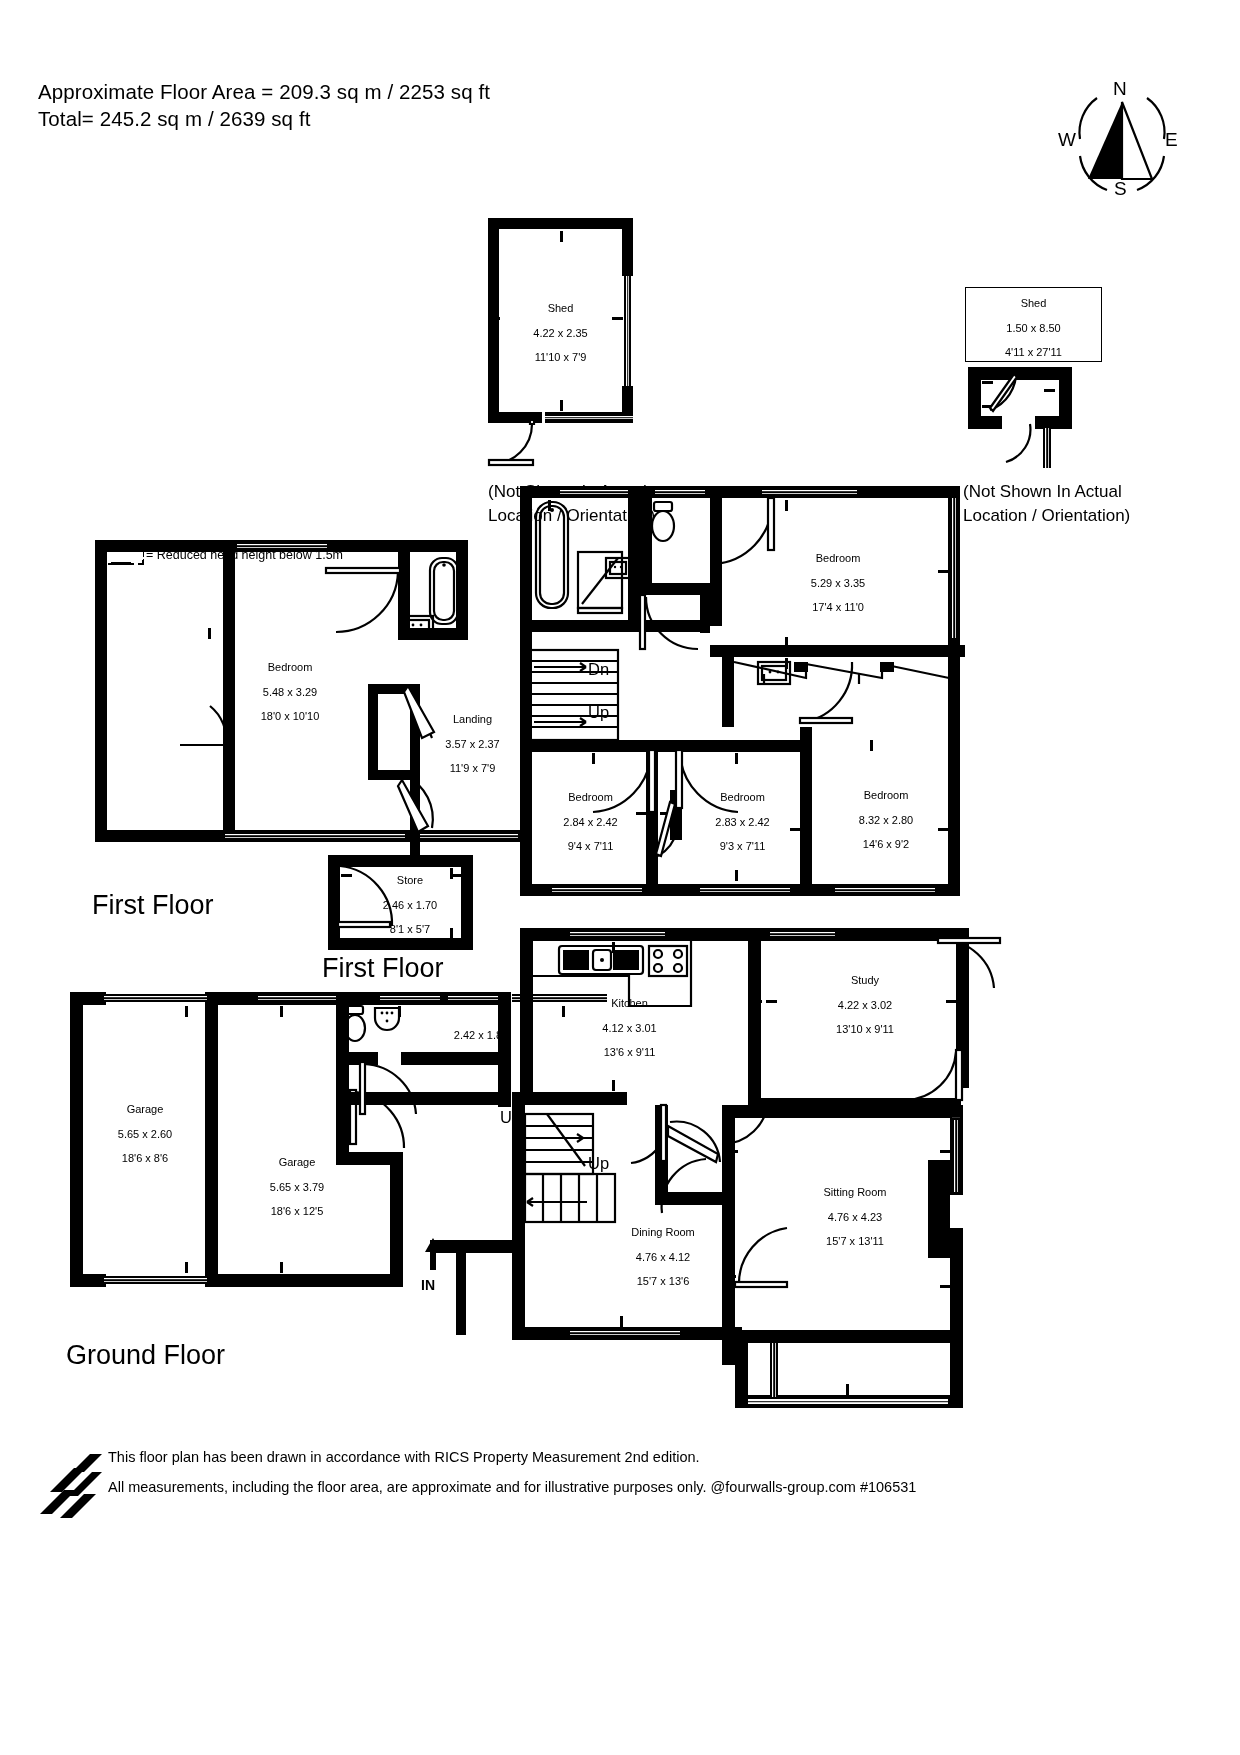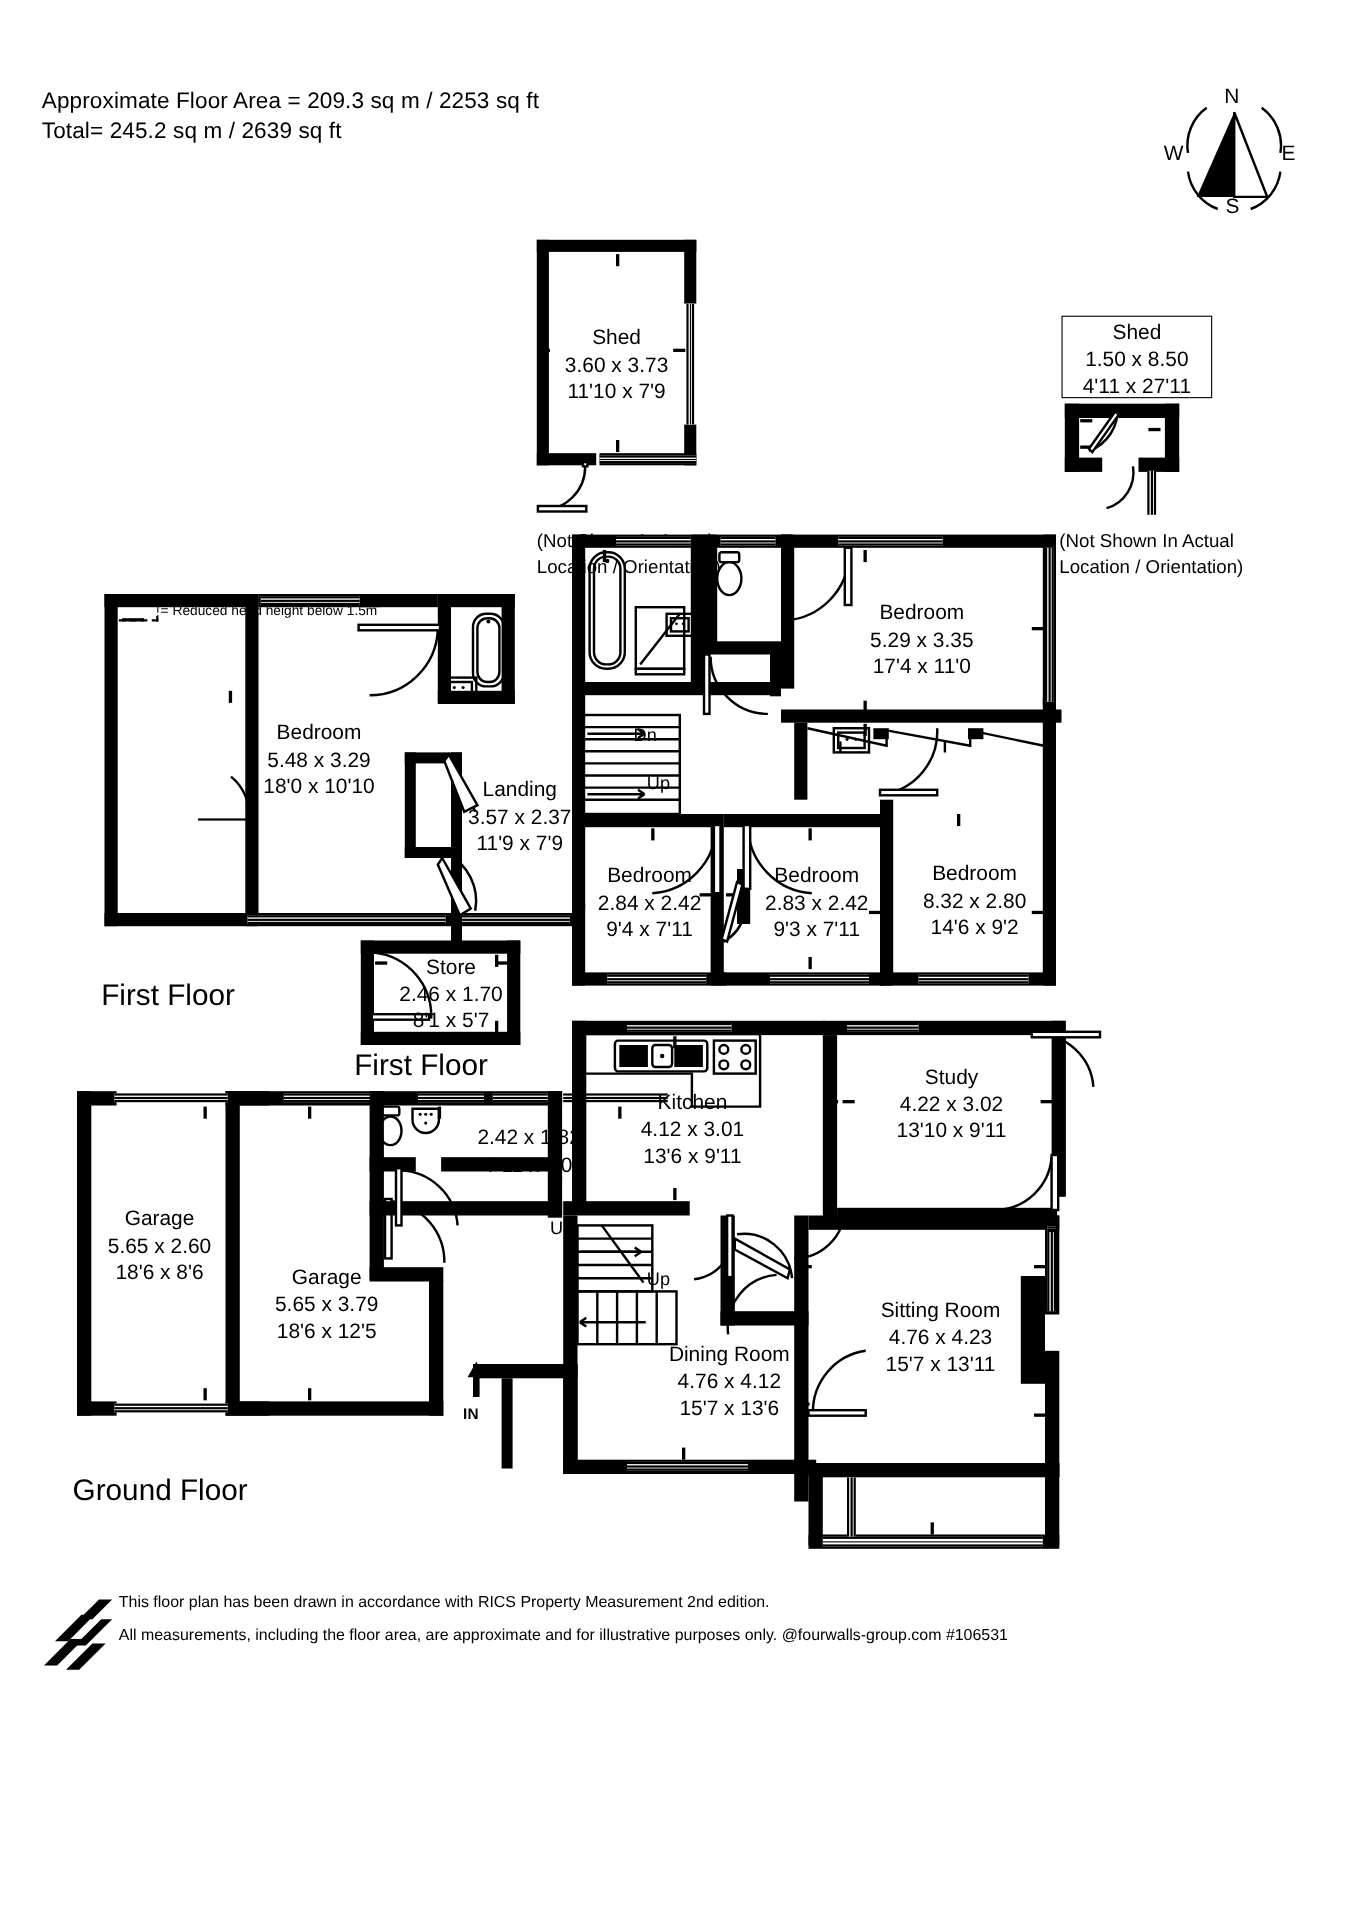--- a/index.html
+++ b/index.html
@@ -1,21 +1,21 @@
 <!DOCTYPE html>
 <html><head>
 <meta charset="utf-8">
 <style>
   html,body{margin:0;padding:0;background:#ffffff;}
   body{width:1240px;height:1755px;position:relative;font-family:"Liberation Sans",sans-serif;color:#000;}
   .stage{position:absolute;left:0;top:0;width:1240px;height:1755px;}
   .abs{position:absolute;}
   
   .hdr{font-size:20.5px;line-height:27px;letter-spacing:0.1px;}
-  .rm{font-size:19px;line-height:24.5px;text-align:center;white-space:nowrap;}
+  .rm{font-size:11px;line-height:24.5px;text-align:center;white-space:nowrap;}
   .rm .nm{display:block;}
   .floorlbl{font-size:27px;}
   .tiny{font-size:12.5px;}
   .foot{font-size:14.5px;line-height:30px;}
   .notshown{font-size:17px;line-height:24px;}
   .updn{font-size:16.5px;}
   .inlbl{font-size:14px;font-weight:600;}
   
   .w{position:absolute;background:#000;}
   .win{position:absolute;background:#fff;border-top:2.5px solid #000;border-bottom:2.5px solid #000;box-sizing:border-box;}
@@ -70,21 +70,21 @@
     <div class="tickh" style="left:489px;top:317px;"></div>
     <div class="tickh" style="left:612px;top:317px;"></div>
     <div class="tick" style="left:560px;top:400px;"></div>
     <svg class="abs" style="left:470px;top:420px;" width="80" height="50" viewBox="0 0 80 50">
       <path class="dr" d="M62 2 L62 4 A40 40 0 0 1 22 44"></path>
       <path class="dp" d="M60 0 L64 0 L64 4 L60 4 Z"></path>
       <rect class="dp" x="19" y="40" width="44" height="5"></rect>
     </svg>
     <div class="abs rm" style="left:453px;top:296px;width:215px;">
       <span class="nm">Shed</span>
-      <span class="nm">3.60 x 3.73</span>
+      <span class="nm">4.22 x 2.35</span>
       <span class="nm">11'10 x 7'9</span>
     </div>
     <div class="abs notshown" style="left:488px;top:480px;width:260px;">
       <div>(Not Shown In Actual</div>
       <div>Location / Orientation)</div>
     </div>
   </div>
 
   <div>
     <div class="lblbox" style="left:965px;top:287px;width:137px;height:75px;"></div>
@@ -322,21 +322,21 @@
       <span class="nm">11'9 x 7'9</span>
     </div>
 
     <div>
       <svg class="abs" style="left:530px;top:650px;" width="90" height="92" viewBox="0 0 90 92">
         <rect class="fx" x="0" y="0" width="88" height="90"></rect>
         <path class="fx" d="M0 11 H88 M0 22 H88 M0 33 H88 M0 44 H88 M0 55 H88 M0 66 H88 M0 77 H88"></path>
         <path class="fx" d="M4 17 H56 M56 17 l-6 -4 M56 17 l-6 4"></path>
         <path class="fx" d="M4 72 H56 M56 72 l-6 -4 M56 72 l-6 4"></path>
       </svg>
-      <div class="abs updn" style="left:576px;top:660px;text-align:right;">Dn</div>
+      <div class="abs updn" style="left:588px;top:660px;text-align:right;">Dn</div>
       <div class="abs updn" style="left:588px;top:703px;">Up</div>
     </div>
 
     <div>
       <div class="w" style="left:328px;top:855px;width:145px;height:12px;"></div>
       <div class="w" style="left:328px;top:855px;width:12px;height:95px;"></div>
       <div class="w" style="left:461px;top:855px;width:12px;height:95px;"></div>
       <div class="w" style="left:328px;top:938px;width:145px;height:12px;"></div>
       <div class="tickh" style="left:341px;top:874px;"></div>
       <div class="tickh" style="left:451px;top:874px;"></div>

